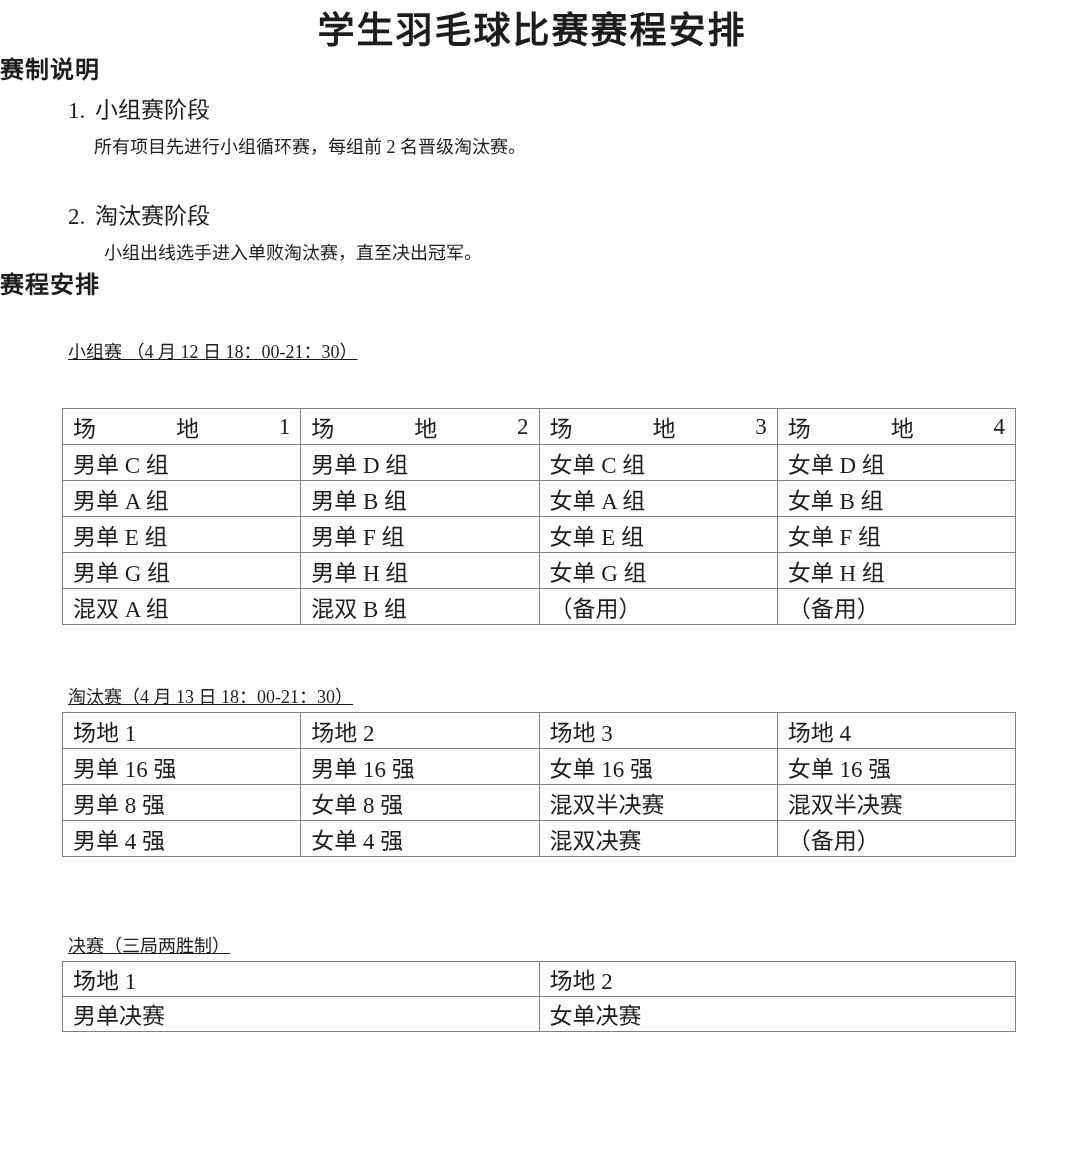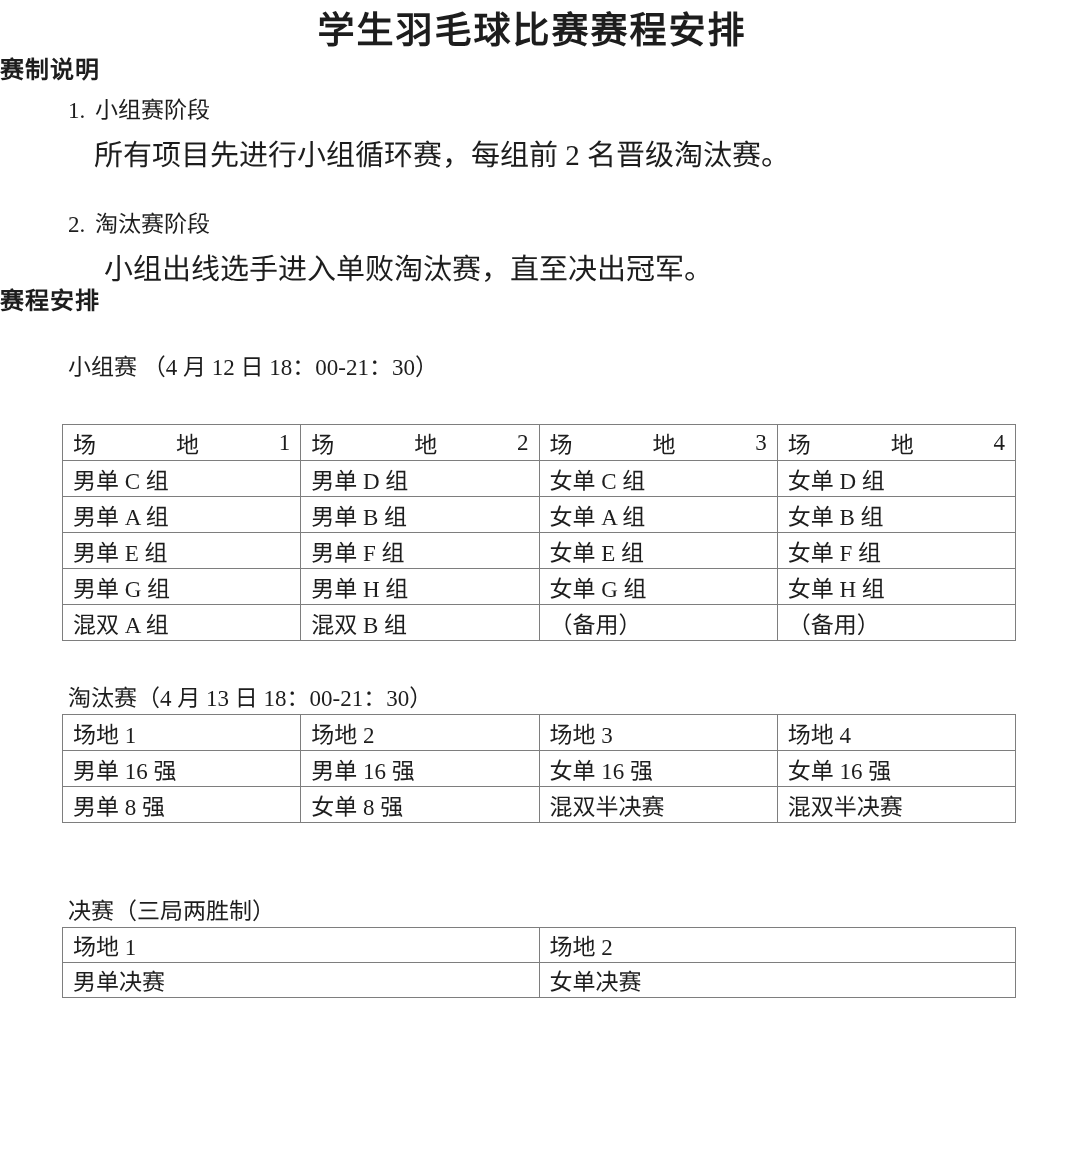--- a/index.html
+++ b/index.html
@@ -35,32 +35,33 @@
   .h-format { margin: 49px 0 0 68px; }
   .h-schedule { margin: 31px 0 0 68px; position: relative; display: inline-block; }
   .list-item {
     margin: 8px 0 0 68px;
     font-size: 23px;
     line-height: 36px;
   }
   .list-item .num { display: inline-block; width: 27px; }
   .item2 { margin-top: 34px; }
   .body-line {
-    margin: 8px 0 0 94px;
-    font-size: 29px;
+    margin: 0 0 0 94px;
+    font-size: 18px;
     line-height: 36px;
   }
   .indent2 { margin-left: 104px; }
   .caption {
     margin: 0 0 0 68px;
-    font-size: 23px;
+    font-size: 18px;
     line-height: 30px;
+    text-decoration: underline;
   }
   .cap1 { margin-top: 37px; }
-  .cap2 { margin-top: 43px; }
+  .cap2 { margin-top: 57px; }
   .cap3 { margin-top: 74px; }
   table.sched {
     border-collapse: collapse;
     table-layout: fixed;
     width: 954px;
     margin: 0 0 0 62px;
   }
   table.sched th, table.sched td {
     border: 1px solid #7e7e7e;
     height: 35px;
@@ -190,20 +191,26 @@
           <td>男单 16 强</td>
           <td>女单 16 强</td>
           <td>女单 16 强</td>
         </tr>
         <tr>
           <td>男单 8 强</td>
           <td>女单 8 强</td>
           <td>混双半决赛</td>
           <td>混双半决赛</td>
         </tr>
+        <tr>
+          <td>男单 4 强</td>
+          <td>女单 4 强</td>
+          <td>混双决赛</td>
+          <td>（备用）</td>
+        </tr>
       </tbody>
   </table>
 
   <p class="caption cap3">决赛（三局两胜制）</p>
   <table class="sched t3">
     <thead>
         <tr>
           <th>场地 1</th>
           <th>场地 2</th>
         </tr>

